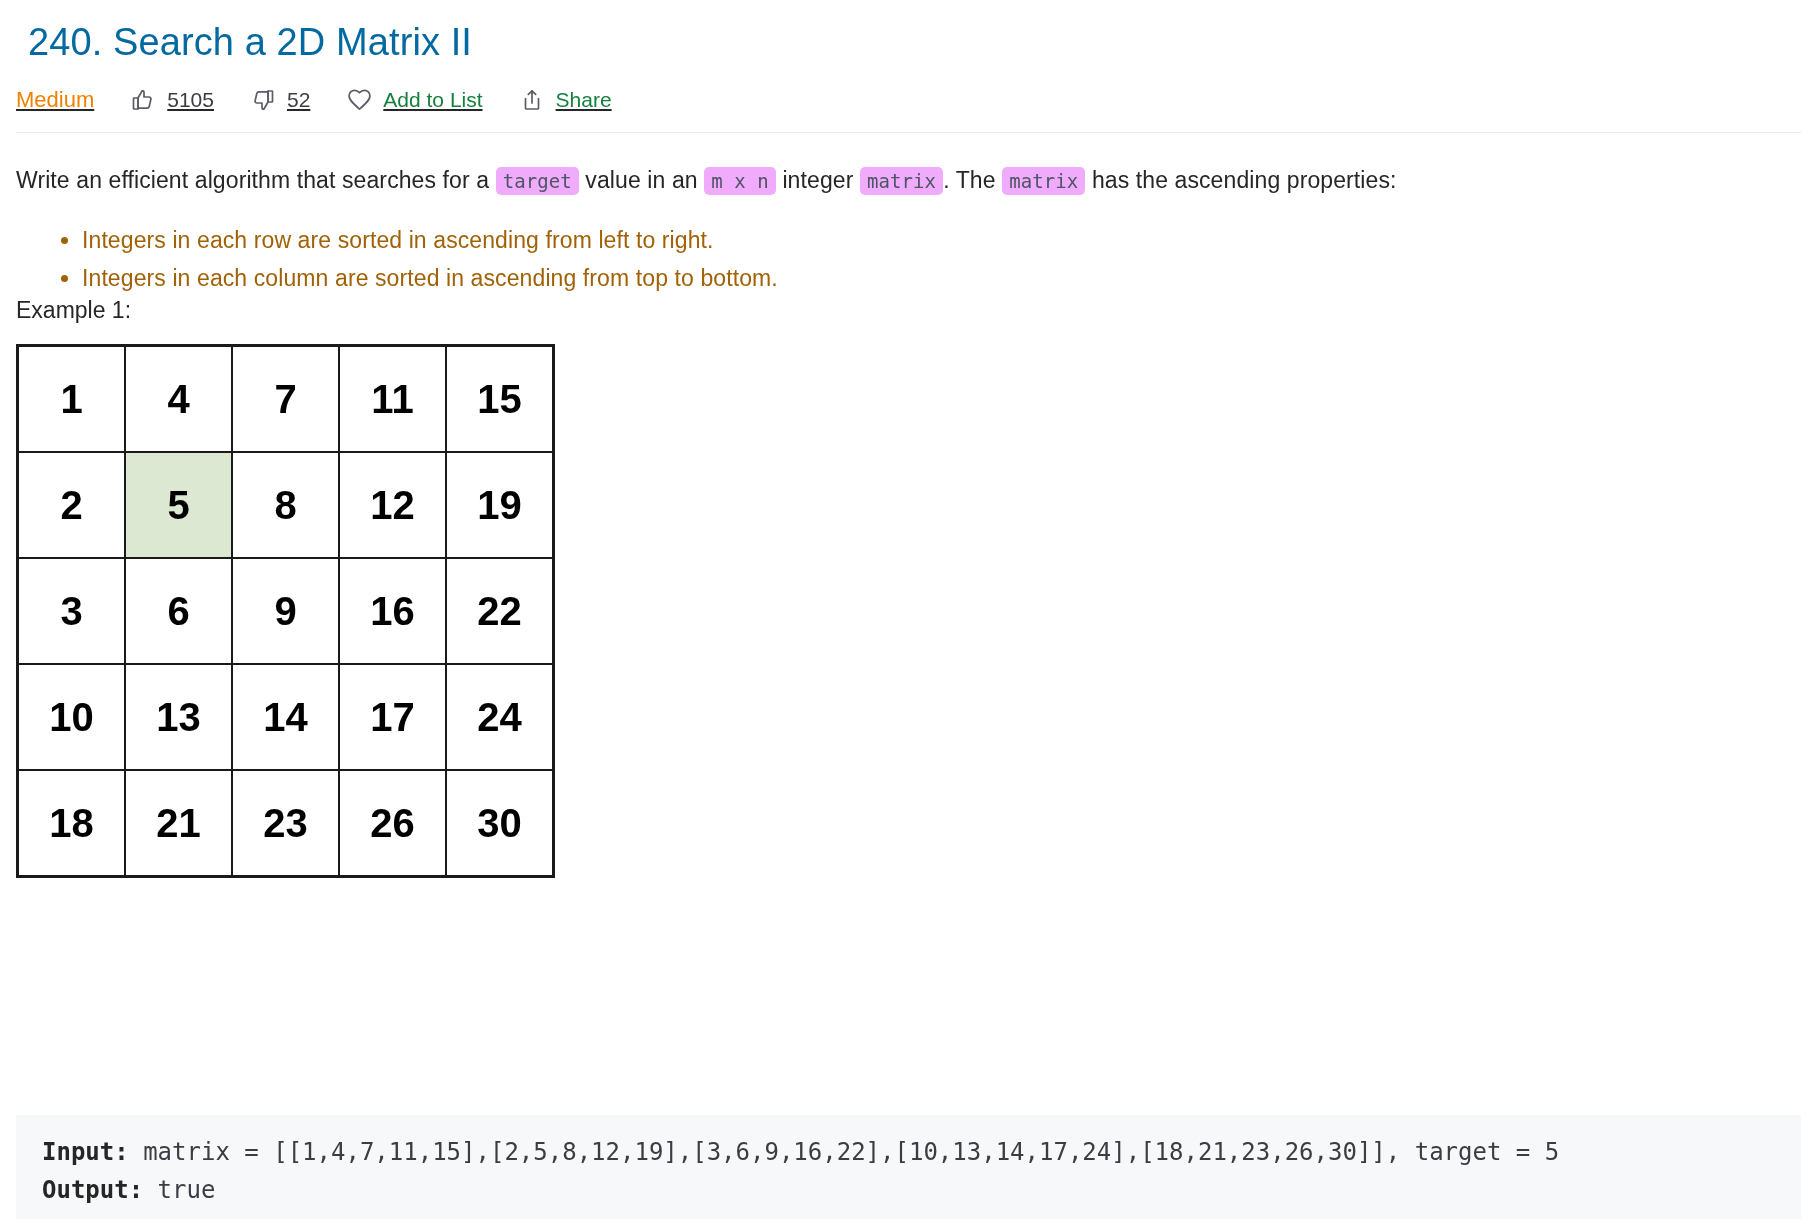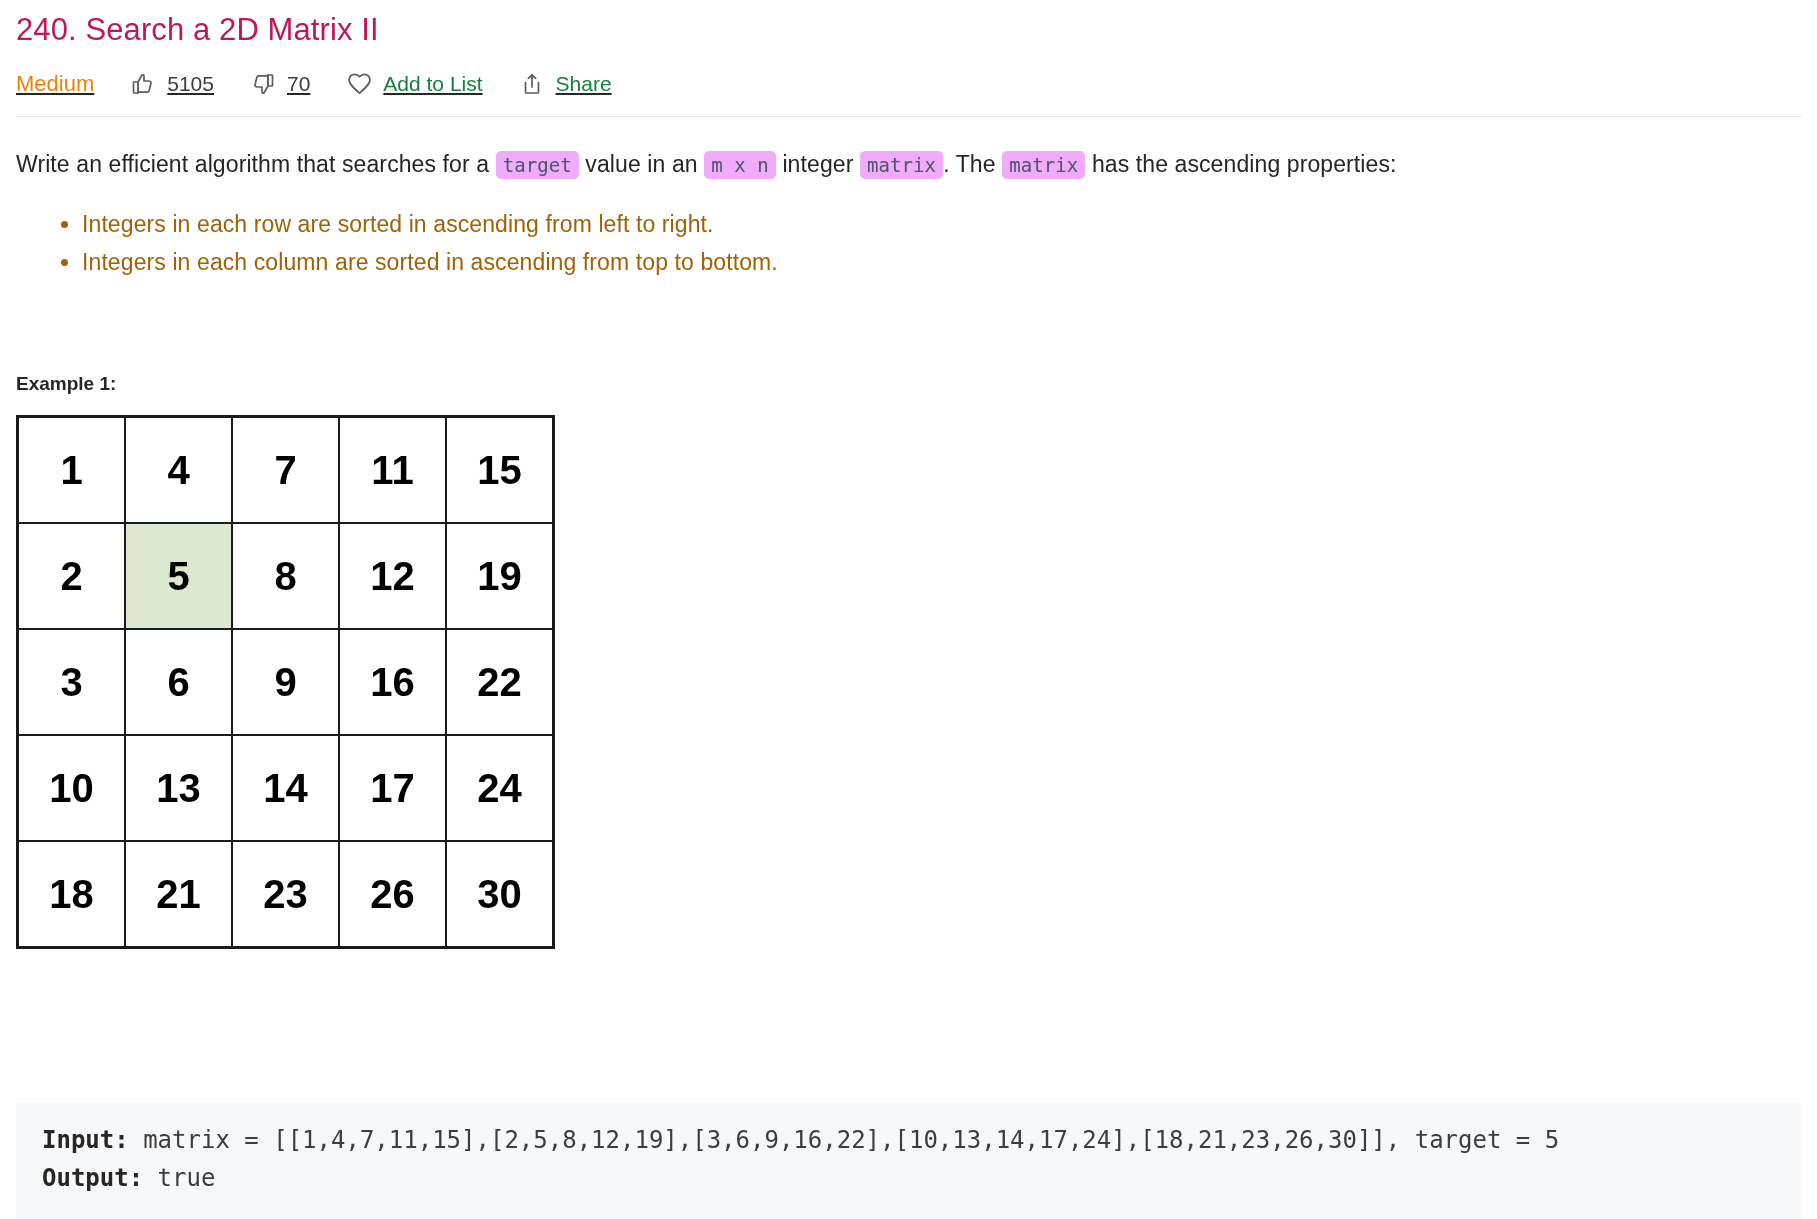--- a/index.html
+++ b/index.html
@@ -18,25 +18,25 @@
   .page {
     position: relative;
     width: 1817px;
     height: 1219px;
     box-sizing: border-box;
     padding: 0 16px;
   }
 
   
   .title {
-    font-size: 31px;
+    font-size: 38px;
     font-weight: 400;
-    color: #be185d;
+    color: #0369a1;
     letter-spacing: 0.1px;
-    margin: 0;
+    margin: 12px;
     padding-top: 8px;
     line-height: 44px;
   }
 
   .meta-row {
     display: flex;
     align-items: center;
     height: 48px;
     margin-top: 8px;
     gap: 0;
@@ -101,24 +101,23 @@
   }
   ul.props li {
     font-size: 23px;
     line-height: 38px;
     color: #a16207;
     letter-spacing: 0.1px;
   }
 
   
   .example-heading {
-    font-size: 19px;
-    font-weight: 700;
-    color: #262626;
-    margin-top: 92px;
+    font-size: 23px;
+    font-weight: 400;
+    color: #262626;
   }
 
   
   .matrix-wrap {
     margin-top: 20px;
   }
   table.matrix {
     border-collapse: collapse;
     border: 3px solid #1a1a1a;
     table-layout: fixed;
@@ -180,21 +179,21 @@
       <span class="txt">5105</span>
     </span>
 
     <span class="meta-item">
       <span class="ic">
         <svg width="24" height="24" viewBox="0 0 24 24" fill="none" stroke="#5c5c68" stroke-width="1.7" stroke-linejoin="round" stroke-linecap="round">
           <path d="M17 3v11l-4.2 7.2c-.9.2-1.8-.4-1.8-1.4V15H5.9c-1.2 0-2.1-1.1-1.8-2.3l1.7-7.2A2.2 2.2 0 0 1 8 3.8h9z"></path>
           <rect x="17" y="3" width="4.5" height="11" rx="0.6"></rect>
         </svg>
       </span>
-      <span class="txt">70</span>
+      <span class="txt">52</span>
     </span>
 
     <span class="meta-item muted">
       <span class="ic">
         <svg width="25" height="25" viewBox="0 0 24 24" fill="none" stroke="#5c5c68" stroke-width="1.7" stroke-linejoin="round" stroke-linecap="round">
           <path d="M12 20.3l-1.4-1.3C5.4 14.3 2 11.3 2 7.6 2 4.6 4.4 2.3 7.3 2.3c1.7 0 3.3.8 4.7 2.2 1.4-1.4 3-2.2 4.7-2.2 2.9 0 5.3 2.3 5.3 5.3 0 3.7-3.4 6.7-8.6 11.4L12 20.3z"></path>
         </svg>
       </span>
       <span class="txt">Add to List</span>
     </span>

